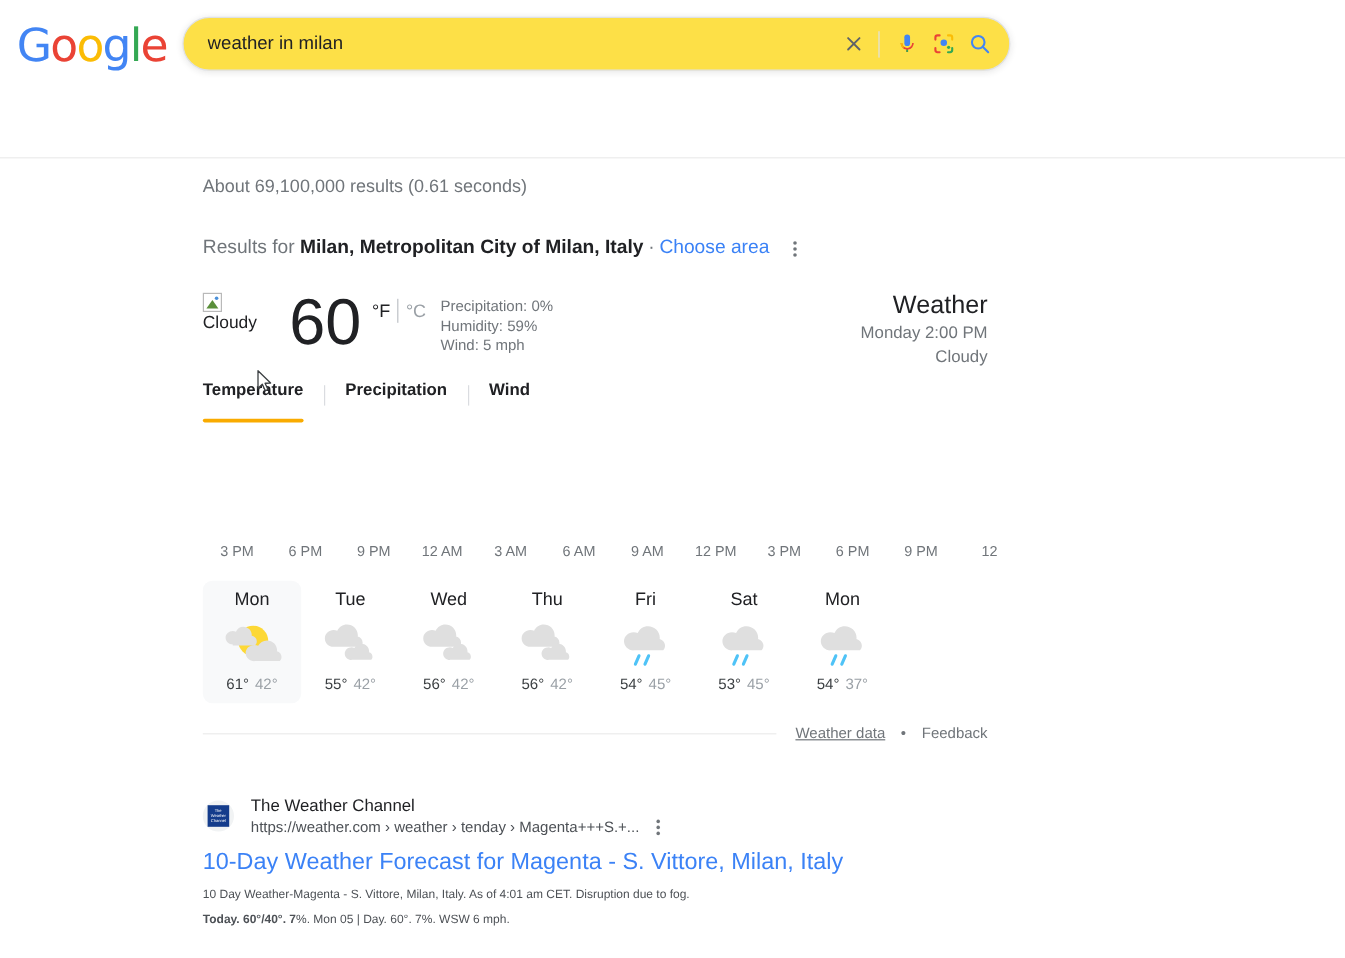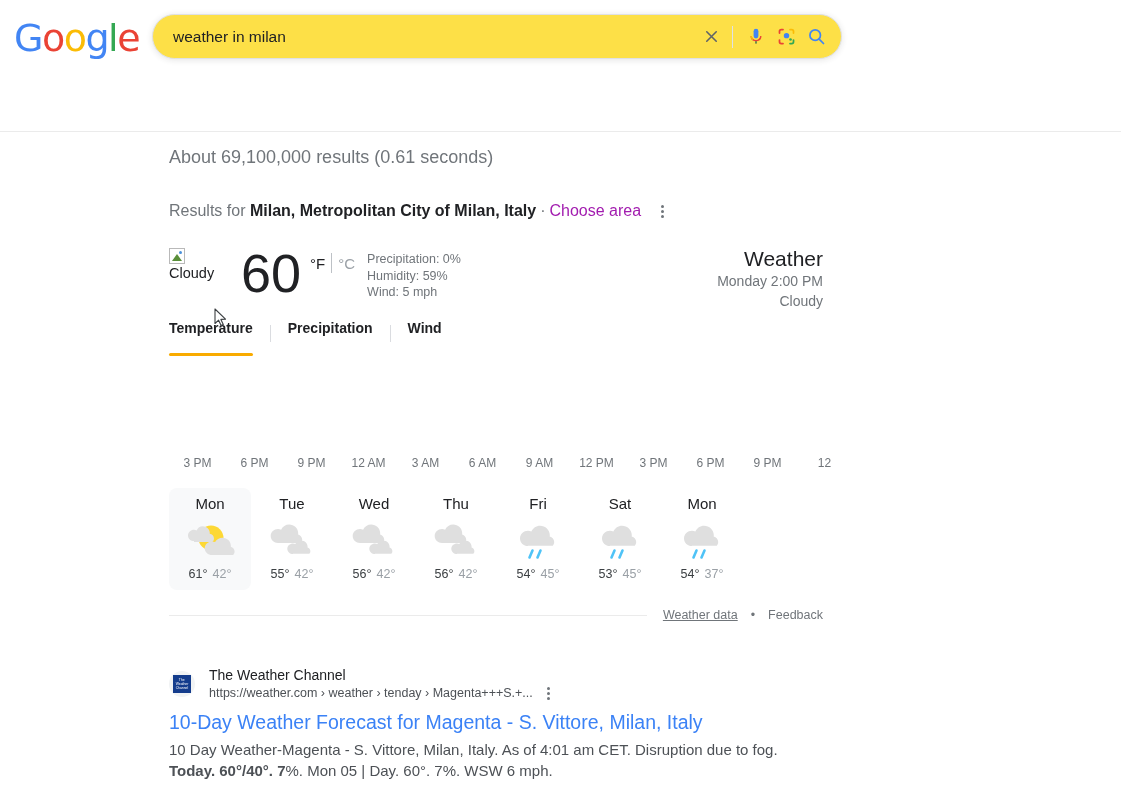--- a/index.html
+++ b/index.html
@@ -84,33 +84,33 @@
   }
   .sb-pad { width: 10px; flex: none; }
 
   
   .content {
     position: relative;
     padding-left: 169px;
   }
   .result-stats {
     color: #70757a;
-    font-size: 18px;
+    font-size: 15px;
     padding-top: 15px;
   }
   .results-for {
     font-size: 16px;
     color: #70757a;
     margin-top: 34px;
     display: flex;
     align-items: center;
   }
   .results-for b { color: #202124; font-weight: 700; }
   .rf-sep { margin: 0 4px; }
-  .rf-link { color: #a21caf; text-decoration: none; cursor: pointer; }
+  .rf-link { color: #3b82f6; text-decoration: none; cursor: pointer; }
   .kebab {
     display: inline-flex;
     flex-direction: column;
     justify-content: space-between;
     height: 13px;
     margin-left: 20px;
     cursor: pointer;
   }
   .kebab i {
     display: block;
@@ -384,21 +384,21 @@
   .org-title {
     display: block;
     font-size: 19.5px;
     color: #3b82f6;
     line-height: 26px;
     margin-top: 7px;
     text-decoration: none;
     cursor: pointer;
   }
   .org-snippet {
-    font-size: 15px;
+    font-size: 10px;
     color: #4d5156;
     line-height: 21px;
     margin-top: 4px;
   }
   .org-snippet b { color: #4d5156; font-weight: 700; }
 
   
   .cursor {
     position: absolute;
     left: 214px;

